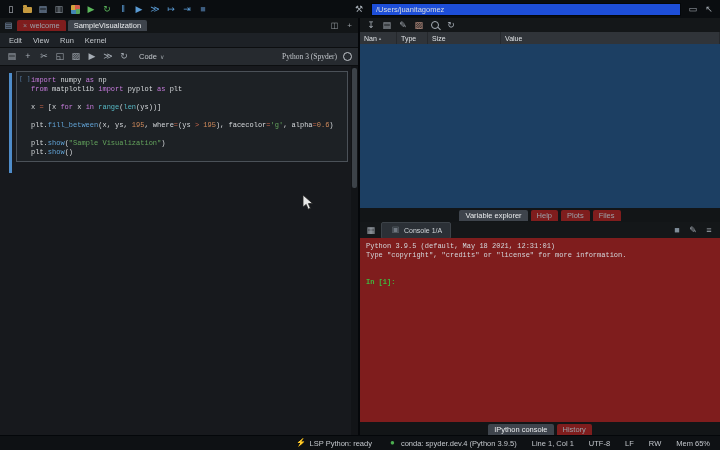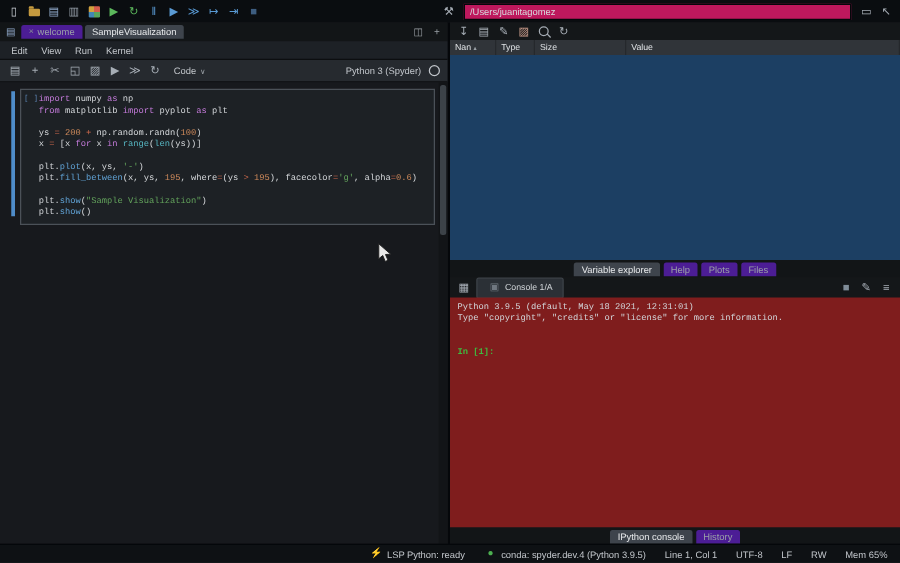--- a/index.html
+++ b/index.html
@@ -6,48 +6,48 @@
   .app{position:relative;width:720px;height:450px;overflow:hidden;
        font-family:"Liberation Sans",sans-serif;color:#c8ccd1;font-size:8px;
        background:#17191c;}
   .flex-spacer{flex:1;}
   
   .topbar{height:18px;background:#0a0d10;display:flex;align-items:center;padding:0 5px;gap:2px;}
   .tb-icons{display:flex;align-items:center;gap:4px;}
   .tb-icons .icon{width:12px;height:13px;display:flex;align-items:center;justify-content:center;
                   font-size:9px;line-height:1;cursor:default;}
   .tb-icons.small .icon{font-size:8px;width:11px;}
-  .path-box{width:300px;height:11px;background:#be185d;border:1px solid #04070a;color:#d8dbde;
+  .path-box{width:300px;height:11px;background:#1d4ed8;border:1px solid #04070a;color:#d8dbde;
             font-size:7.5px;padding:0 4px;margin:0 4px;outline:none;font-family:"Liberation Sans",sans-serif;}
   .folder{width:9px;height:6px;background:#c59a3f;border-radius:1px;position:relative;display:inline-block;margin-top:2px;}
   .folder::before{content:"";position:absolute;top:-2px;left:0;width:4px;height:2px;background:#c59a3f;border-radius:1px 1px 0 0;}
   .gridicon{width:9px;height:9px;display:inline-block;border-radius:1px;
             background:conic-gradient(#d45c4d 0 25%,#58a55c 0 50%,#4285b4 0 75%,#d2a23e 0);}
   .maglass{width:6px;height:6px;border:1.3px solid #a6adb5;border-radius:50%;position:relative;display:inline-block;}
   .maglass::after{content:"";position:absolute;width:4px;height:1.3px;background:#a6adb5;transform:rotate(45deg);right:-3px;bottom:-1px;}
   
   .main{position:absolute;top:18px;left:0;right:0;bottom:14px;display:flex;}
   .left-panel{width:358px;display:flex;flex-direction:column;border-right:2px solid #05070a;}
   .right-panel{flex:1;display:flex;flex-direction:column;}
   
   .tabstrip{height:15px;background:#121517;display:flex;align-items:center;padding:0 3px;gap:3px;}
   .tabs-row{display:flex;gap:2px;align-items:center;height:100%;}
-  .tab{padding:1px 6px;font-size:7.5px;color:#9ba1a8;background:#4c1d95;display:flex;gap:3px;
+  .tab{padding:1px 6px;font-size:7.5px;color:#9ba1a8;background:#7f1d1d;display:flex;gap:3px;
        align-items:center;border-radius:2px 2px 0 0;cursor:default;white-space:nowrap;}
   .tab.active{background:#3e444c;color:#e8eaec;}
   .tab .close{font-size:7px;color:#8a9097;}
   .menubar{height:14px;background:#1d2126;display:flex;gap:11px;align-items:center;padding:0 9px;
            font-size:7.5px;color:#c3c7cc;border-bottom:1px solid #0c0e10;}
   .menu-item{cursor:default;}
   .ed-toolbar{height:17px;background:#262a2f;display:flex;align-items:center;gap:4px;padding:0 6px;
               border-bottom:1px solid #0c0e10;}
   .ed-toolbar .icon{color:#a6adb5;}
   .cell-type{display:flex;gap:3px;margin-left:5px;font-size:7.5px;color:#c3c7cc;align-items:center;}
   .caret{font-size:6px;color:#9aa0a6;}
-  .kernel-label{font-size:7.5px;color:#c3c7cc;}
+  .kernel-label{font-size:7.5px;color:#c3c7cc;font-family:Liberation Serif, serif;}
   .kernel-circle{width:7px;height:7px;border:1px solid #c3c7cc;border-radius:50%;margin-left:2px;}
   
   .editor{flex:1;background:#17191d;position:relative;}
   .cell-bar{position:absolute;left:9px;top:7px;width:3px;height:100px;background:#4f8cc9;}
   .cell-prompt{position:absolute;left:19px;top:9px;font-family:"DejaVu Sans Mono",monospace;
                font-size:6.5px;color:#567ca6;z-index:2;}
   .cell{position:absolute;left:16px;right:10px;top:5px;border:1px solid #4b5158;background:#1d2125;
         padding:4px 4px 4px 14px;}
   .code-line{font-family:Liberation Mono, monospace;font-size:7px;line-height:9px;white-space:pre;}
   .tk-k{color:#c57bdb}.tk-s{color:#63a35c}.tk-n{color:#cf8a5b}.tk-o{color:#cf6a4c}
@@ -163,24 +163,22 @@
         <span class="kernel-label">Python 3 (Spyder)</span>
         <span class="kernel-circle"></span>
       </div>
       <div class="editor">
         <div class="cell-bar"></div>
         <span class="cell-prompt">[ ]</span>
         <div class="cell" id="code-cell">
             <div class="code-line"><span class="tk-k">import</span><span class="tk-p"> numpy </span><span class="tk-k">as</span><span class="tk-p"> np</span></div>
             <div class="code-line"><span class="tk-k">from</span><span class="tk-p"> matplotlib </span><span class="tk-k">import</span><span class="tk-p"> pyplot </span><span class="tk-k">as</span><span class="tk-p"> plt</span></div>
             <div class="code-line">&nbsp;</div>
-            <div class="code-line"><span class="tk-p">ys </span><span class="tk-o">=</span><span class="tk-p"> </span><span class="tk-n">200</span><span class="tk-p"> </span><span class="tk-o">+</span><span class="tk-p"> np.random.randn(</span><span class="tk-n">100</span><span class="tk-p">)</span></div>
             <div class="code-line"><span class="tk-p">x </span><span class="tk-o">=</span><span class="tk-p"> [x </span><span class="tk-k">for</span><span class="tk-p"> x </span><span class="tk-k">in</span><span class="tk-p"> </span><span class="tk-b">range</span><span class="tk-p">(</span><span class="tk-b">len</span><span class="tk-p">(ys))]</span></div>
             <div class="code-line">&nbsp;</div>
-            <div class="code-line"><span class="tk-p">plt.</span><span class="tk-f">plot</span><span class="tk-p">(x, ys, </span><span class="tk-s">'-'</span><span class="tk-p">)</span></div>
             <div class="code-line"><span class="tk-p">plt.</span><span class="tk-f">fill_between</span><span class="tk-p">(x, ys, </span><span class="tk-n">195</span><span class="tk-p">, where</span><span class="tk-o">=</span><span class="tk-p">(ys </span><span class="tk-o">&gt;</span><span class="tk-p"> </span><span class="tk-n">195</span><span class="tk-p">), facecolor</span><span class="tk-o">=</span><span class="tk-s">'g'</span><span class="tk-p">, alpha</span><span class="tk-o">=</span><span class="tk-n">0.6</span><span class="tk-p">)</span></div>
             <div class="code-line">&nbsp;</div>
             <div class="code-line"><span class="tk-p">plt.</span><span class="tk-f">show</span><span class="tk-p">(</span><span class="tk-s">"Sample Visualization"</span><span class="tk-p">)</span></div>
             <div class="code-line"><span class="tk-p">plt.</span><span class="tk-f">show</span><span class="tk-p">()</span></div>
           </div>
         <div class="ed-scrollbar">
           <div class="thumb"></div>
         </div>
       </div>
     </div>

